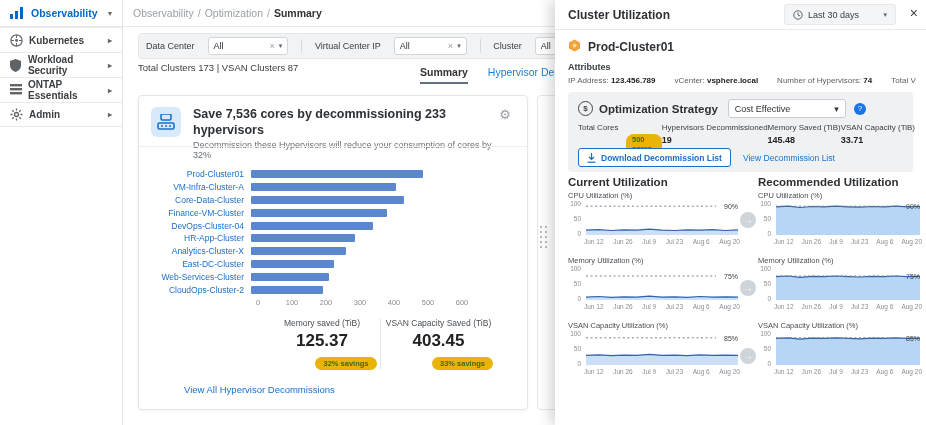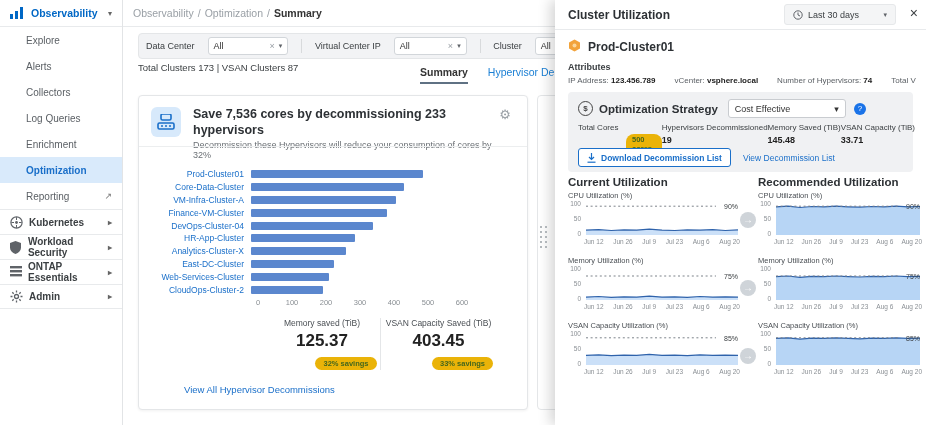--- a/index.html
+++ b/index.html
@@ -140,29 +140,20 @@
       <span class="s-ricon">
         <svg width="14" height="12" viewBox="0 0 14 12">
             <rect x="0" y="7" width="3" height="5" fill="#0067c5"></rect>
             <rect x="5" y="4" width="3" height="8" fill="#0067c5"></rect>
             <rect x="10" y="0" width="3" height="12" fill="#0067c5"></rect>
           </svg>
       </span>
       <span class="s-rlabel">Observability</span>
       <span class="s-chev">▾</span>
     </div>
-    <div id="s-subs">
-        <div class="s-sub">Explore</div>
-        <div class="s-sub">Alerts</div>
-        <div class="s-sub">Collectors</div>
-        <div class="s-sub">Log Queries</div>
-        <div class="s-sub">Enrichment</div>
-        <div class="s-sub active">Optimization</div>
-        <div class="s-sub">Reporting<span class="ext">↗</span></div>
-      </div>
     <div id="s-groups">
         <div class="s-group">
           <span class="s-gicon">
             <svg width="13" height="13" viewBox="0 0 13 13">
               <circle cx="6.5" cy="6.5" r="5.6" fill="none" stroke="#5f6368" stroke-width="1.2"></circle>
               <circle cx="6.5" cy="6.5" r="1.4" fill="#5f6368"></circle>
               <path d="M6.5 1.2 V4 M6.5 9 V11.8 M1.4 6.5 H4 M9 6.5 H11.6" stroke="#5f6368" stroke-width="1"></path>
             </svg>
           </span>
           <span>Kubernetes</span>
@@ -255,29 +246,29 @@
       <div class="card-divider"></div>
       <div id="bar-chart">
         <div id="bar-rows">
             <div class="b-row">
               <span class="b-label">Prod-Cluster01</span>
               <span class="b-track">
                 <span class="b-bar" style="display: block; width: 171.7px; background: rgb(91, 135, 206);"></span>
               </span>
             </div>
             <div class="b-row">
+              <span class="b-label">VM-Infra-Cluster-A</span>
+              <span class="b-track">
+                <span class="b-bar" style="display: block; width: 144.5px; background: rgb(91, 135, 206);"></span>
+              </span>
+            </div>
+            <div class="b-row">
               <span class="b-label">Core-Data-Cluster</span>
               <span class="b-track">
                 <span class="b-bar" style="display: block; width: 153px; background: rgb(91, 135, 206);"></span>
-              </span>
-            </div>
-            <div class="b-row">
-              <span class="b-label">VM-Infra-Cluster-A</span>
-              <span class="b-track">
-                <span class="b-bar" style="display: block; width: 144.5px; background: rgb(91, 135, 206);"></span>
               </span>
             </div>
             <div class="b-row">
               <span class="b-label">Finance-VM-Cluster</span>
               <span class="b-track">
                 <span class="b-bar" style="display: block; width: 136px; background: rgb(91, 135, 206);"></span>
               </span>
             </div>
             <div class="b-row">
               <span class="b-label">DevOps-Cluster-04</span>

